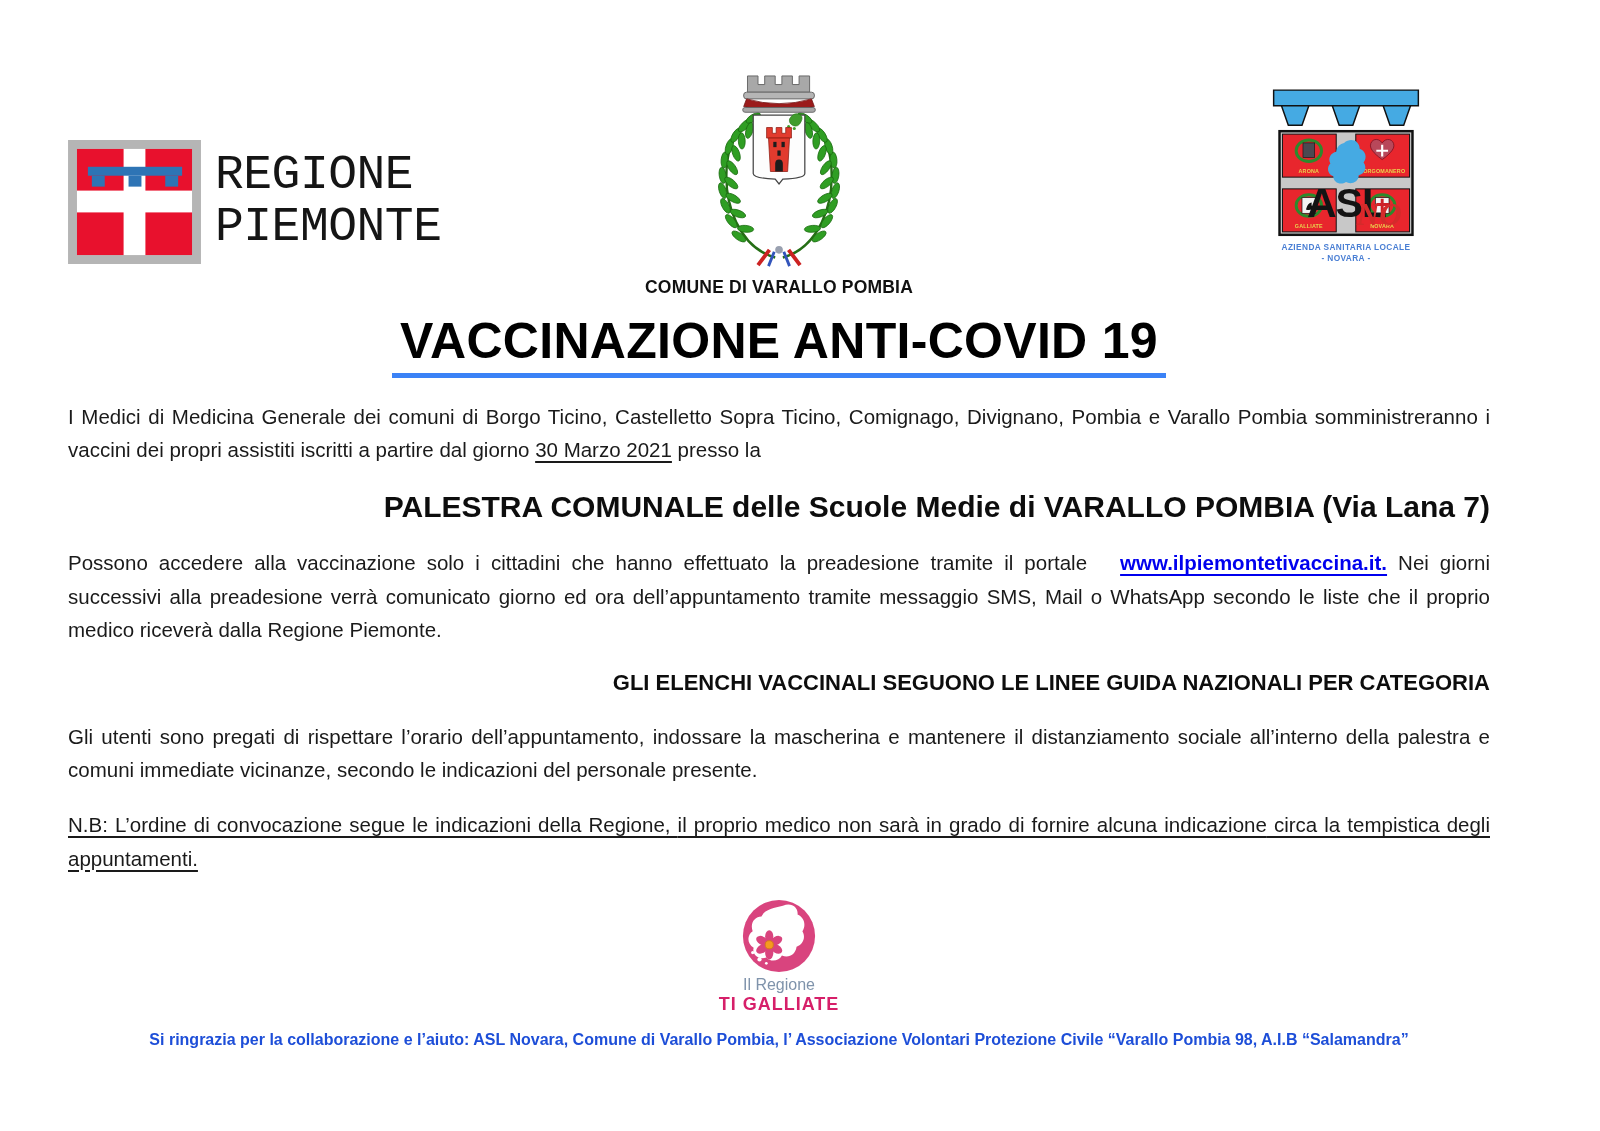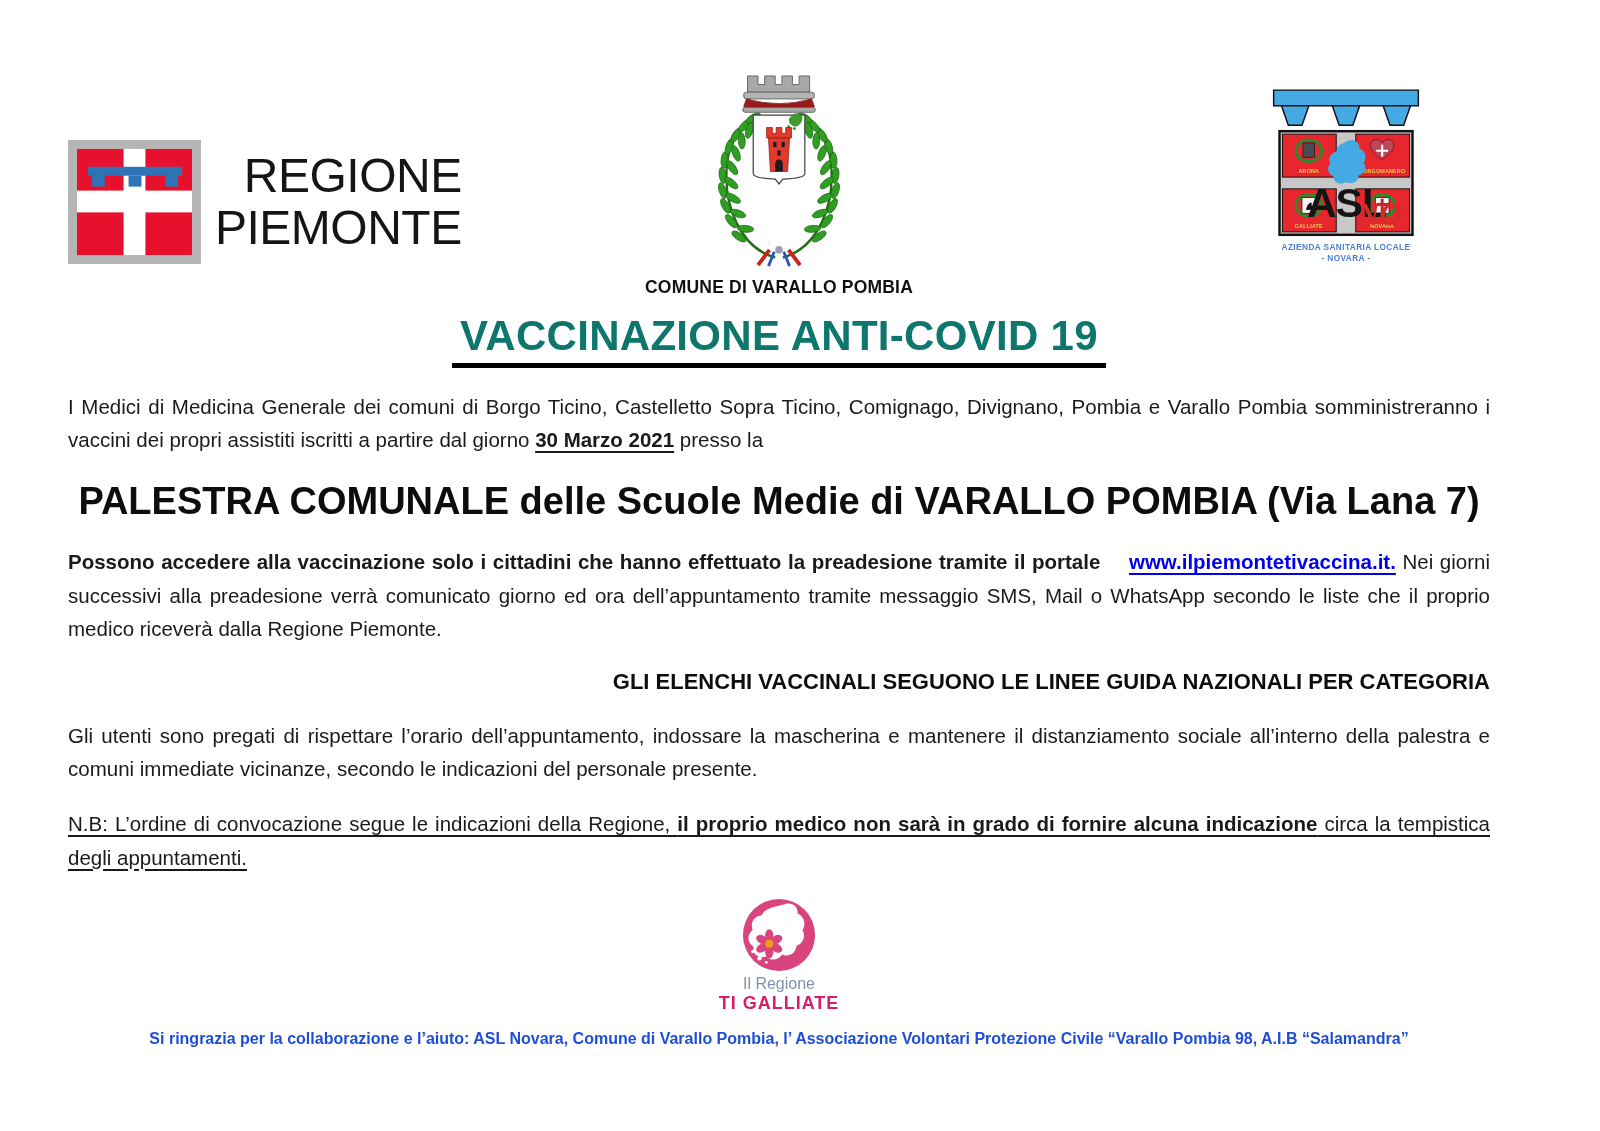--- a/index.html
+++ b/index.html
@@ -12,43 +12,43 @@
   }
   *{box-sizing:border-box;}
   html,body{margin:0;padding:0;}
   body{background:#ffffff;color:#141414;font-family:"Liberation Sans",sans-serif;}
   .page{width:1600px;height:1131px;overflow:hidden;background:#fff;}
   .doc{padding:0 110px 0 68px;position:relative;}
 
   
   .hdr{position:relative;height:300px;}
   .regione{position:absolute;left:0;top:140px;display:flex;align-items:center;gap:14px;}
-  .regione-text{font-family:Liberation Sans, sans-serif;font-size:48px;line-height:1.08;color:#151515;letter-spacing:-0.5px;text-align:right;}
+  .regione-text{font-family:Liberation Mono, monospace;font-size:48px;line-height:1.08;color:#151515;letter-spacing:-0.5px;}
   .comune{position:absolute;left:50%;top:72px;transform:translateX(-50%);text-align:center;}
   .comune-caption{font-weight:bold;font-size:17.5px;margin-top:2px;letter-spacing:0.2px;color:#111;}
   .asl{position:absolute;right:56px;top:86px;text-align:center;}
 
   svg text{font-family:"Liberation Sans",sans-serif;}
   .crest-label{text-anchor:middle;font-size:5.5px;font-weight:bold;fill:var(--crest-label-yellow);letter-spacing:0.2px;}
   .asl-word{font-size:42px;font-weight:bold;fill:#141414;letter-spacing:-1px;}
   .asl-no{font-family:"Liberation Serif",serif;font-style:italic;font-weight:bold;font-size:32px;fill:#d42b2b;}
   .asl-cap{text-anchor:middle;font-size:8.5px;font-weight:bold;fill:var(--asl-caption-blue);letter-spacing:0.4px;}
   .f-rred{fill:var(--regione-red);} .f-rgray{fill:var(--regione-gray);}
   .f-lblue{fill:var(--lambello-blue);} .f-ablue{fill:var(--asl-light-blue);}
   .f-ared{fill:var(--asl-red);} .f-pink{fill:var(--tivaccina-pink);}
   .lf{fill:#2f9e23;stroke:#1a6b10;stroke-width:0.8;}
   .stem{fill:none;stroke:#256e15;stroke-width:2.5;}
 
   
   .title{text-align:center;margin:12px 0 0;}
-  .tU{display:inline-block;font-size:42px;font-weight:bold;color:#0f766e;border-bottom:5px solid #000000;padding:0 8px 3px;letter-spacing:0.3px;}
+  .tU{display:inline-block;font-size:50px;font-weight:bold;color:#000000;border-bottom:5px solid #3b82f6;padding:0 8px 3px;letter-spacing:0.3px;}
   .para{font-size:20.5px;line-height:1.62;text-align:justify;margin:22px 0;color:#1a1a1a;}
-  .venue{font-weight:bold;font-size:38px;text-align:center;margin:24px 0 8px;color:#0d0d0d;}
+  .venue{font-weight:bold;font-size:30px;text-align:right;margin:24px 0 8px;color:#0d0d0d;}
   .h2{font-weight:bold;font-size:22px;text-align:right;margin:24px 0;color:#0d0d0d;}
-  .b{font-weight:bold;}
+  .b{font-weight:normal;}
   .u{text-decoration:underline;text-decoration-thickness:2px;text-underline-offset:4px;}
   .link{color:var(--link-blue);font-weight:bold;text-decoration:underline;text-decoration-thickness:2px;text-underline-offset:4px;cursor:pointer;margin-left:22px;}
 
   
   .tiv{text-align:center;margin-top:16px;}
   .tiv svg{display:block;margin:0 auto;}
   .tiv-l1{color:var(--tivaccina-slate);font-size:16px;margin-top:1px;}
   .tiv-l2{color:var(--tivaccina-text-pink);font-weight:bold;font-size:18px;letter-spacing:1px;}
   .ftr{font-weight:bold;font-size:16px;text-align:center;margin-top:16px;color:#1d4ed8;}
 </style>

